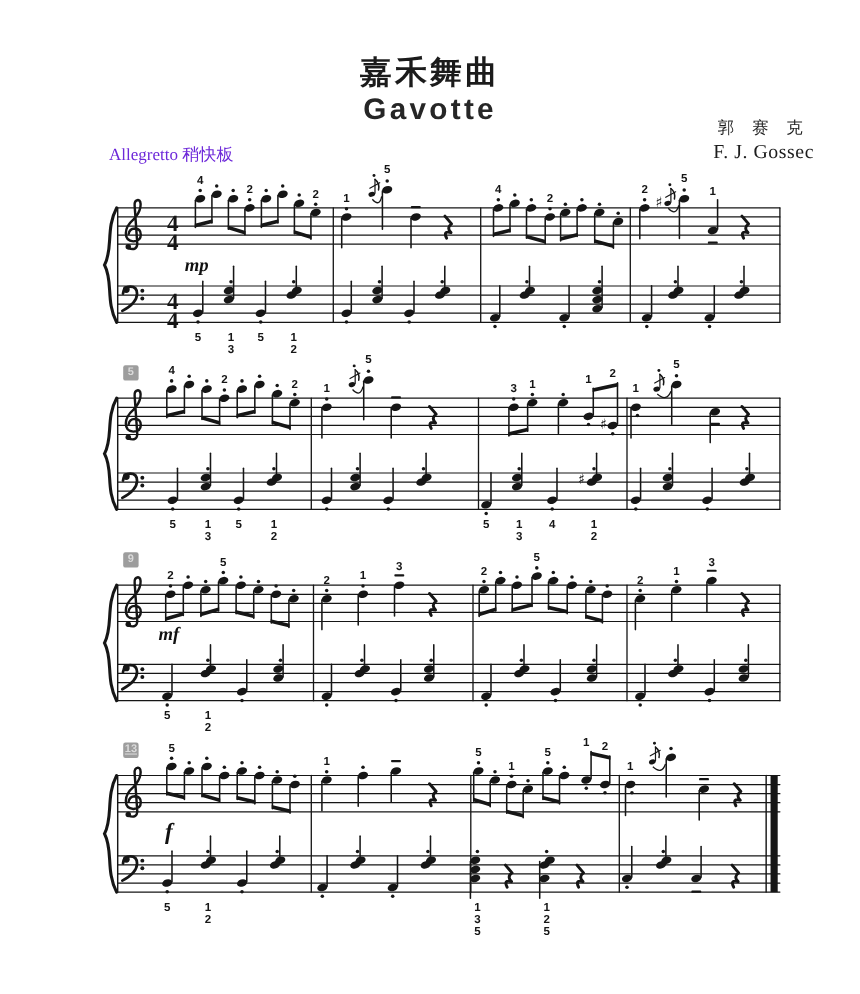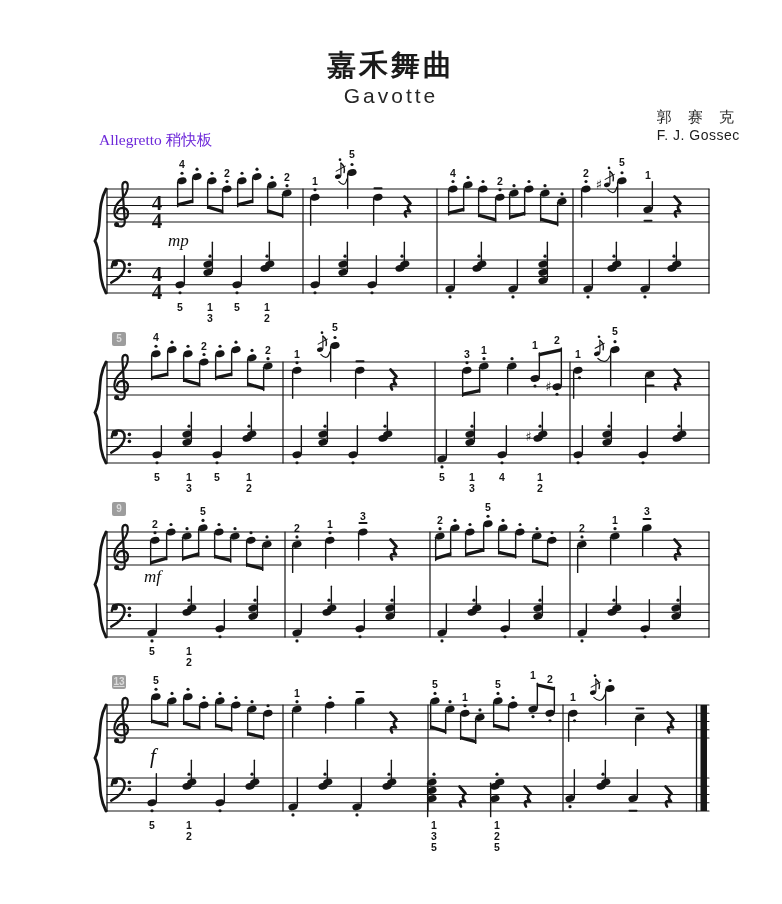--- a/index.html
+++ b/index.html
@@ -1,27 +1,27 @@
 <!DOCTYPE html>
 <html><head>
 <meta charset="utf-8">
 <style>
   html,body{margin:0;padding:0;background:#e8e8e8;}
   .page{position:relative;width:782px;height:904px;background:#ffffff;overflow:hidden;
         font-family:"Liberation Sans",sans-serif;color:#161616;}
   .hdr-title{position:absolute;left:0;right:0;top:46px;text-align:center;
              font-size:29px;font-weight:700;letter-spacing:3px;color:#1b1b1b;}
   .hdr-subtitle{position:absolute;left:0;right:0;top:84px;text-align:center;
-             font-size:21px;font-weight:400;letter-spacing:3px;color:#262626;}
+             font-size:27px;font-weight:700;letter-spacing:3px;color:#262626;}
   .composer{position:absolute;right:42px;top:108px;text-align:center;line-height:1.25;}
   .composer .cn{font-size:15px;letter-spacing:6px;color:#1d1d1d;}
-  .composer .en{font-family:Liberation Sans, sans-serif;font-size:14px;color:#1d1d1d;letter-spacing:.5px;}
+  .composer .en{font-family:Liberation Serif, serif;font-size:18px;color:#1d1d1d;letter-spacing:.5px;}
   .tempo{position:absolute;left:99px;top:130px;font-family:"Liberation Serif",serif;
          font-size:15.5px;color:#6d28d9;}
-  .dyn{position:absolute;font-family:"Liberation Serif",serif;font-style:italic;font-weight:400;color:#111;}
+  .dyn{position:absolute;font-family:"Liberation Serif",serif;font-style:italic;font-weight:700;color:#111;}
   .mbox{position:absolute;width:14px;height:14px;background:#9d9d9d;color:#dadada;
         border-radius:2px;font-size:10px;font-weight:700;text-align:center;line-height:14px;}
   svg{position:absolute;left:0;top:0;}
 </style>
 </head>
 <body>
 
 <div class="page">
   <div class="hdr-title">嘉禾舞曲</div>
   <div class="hdr-subtitle">Gavotte</div>

